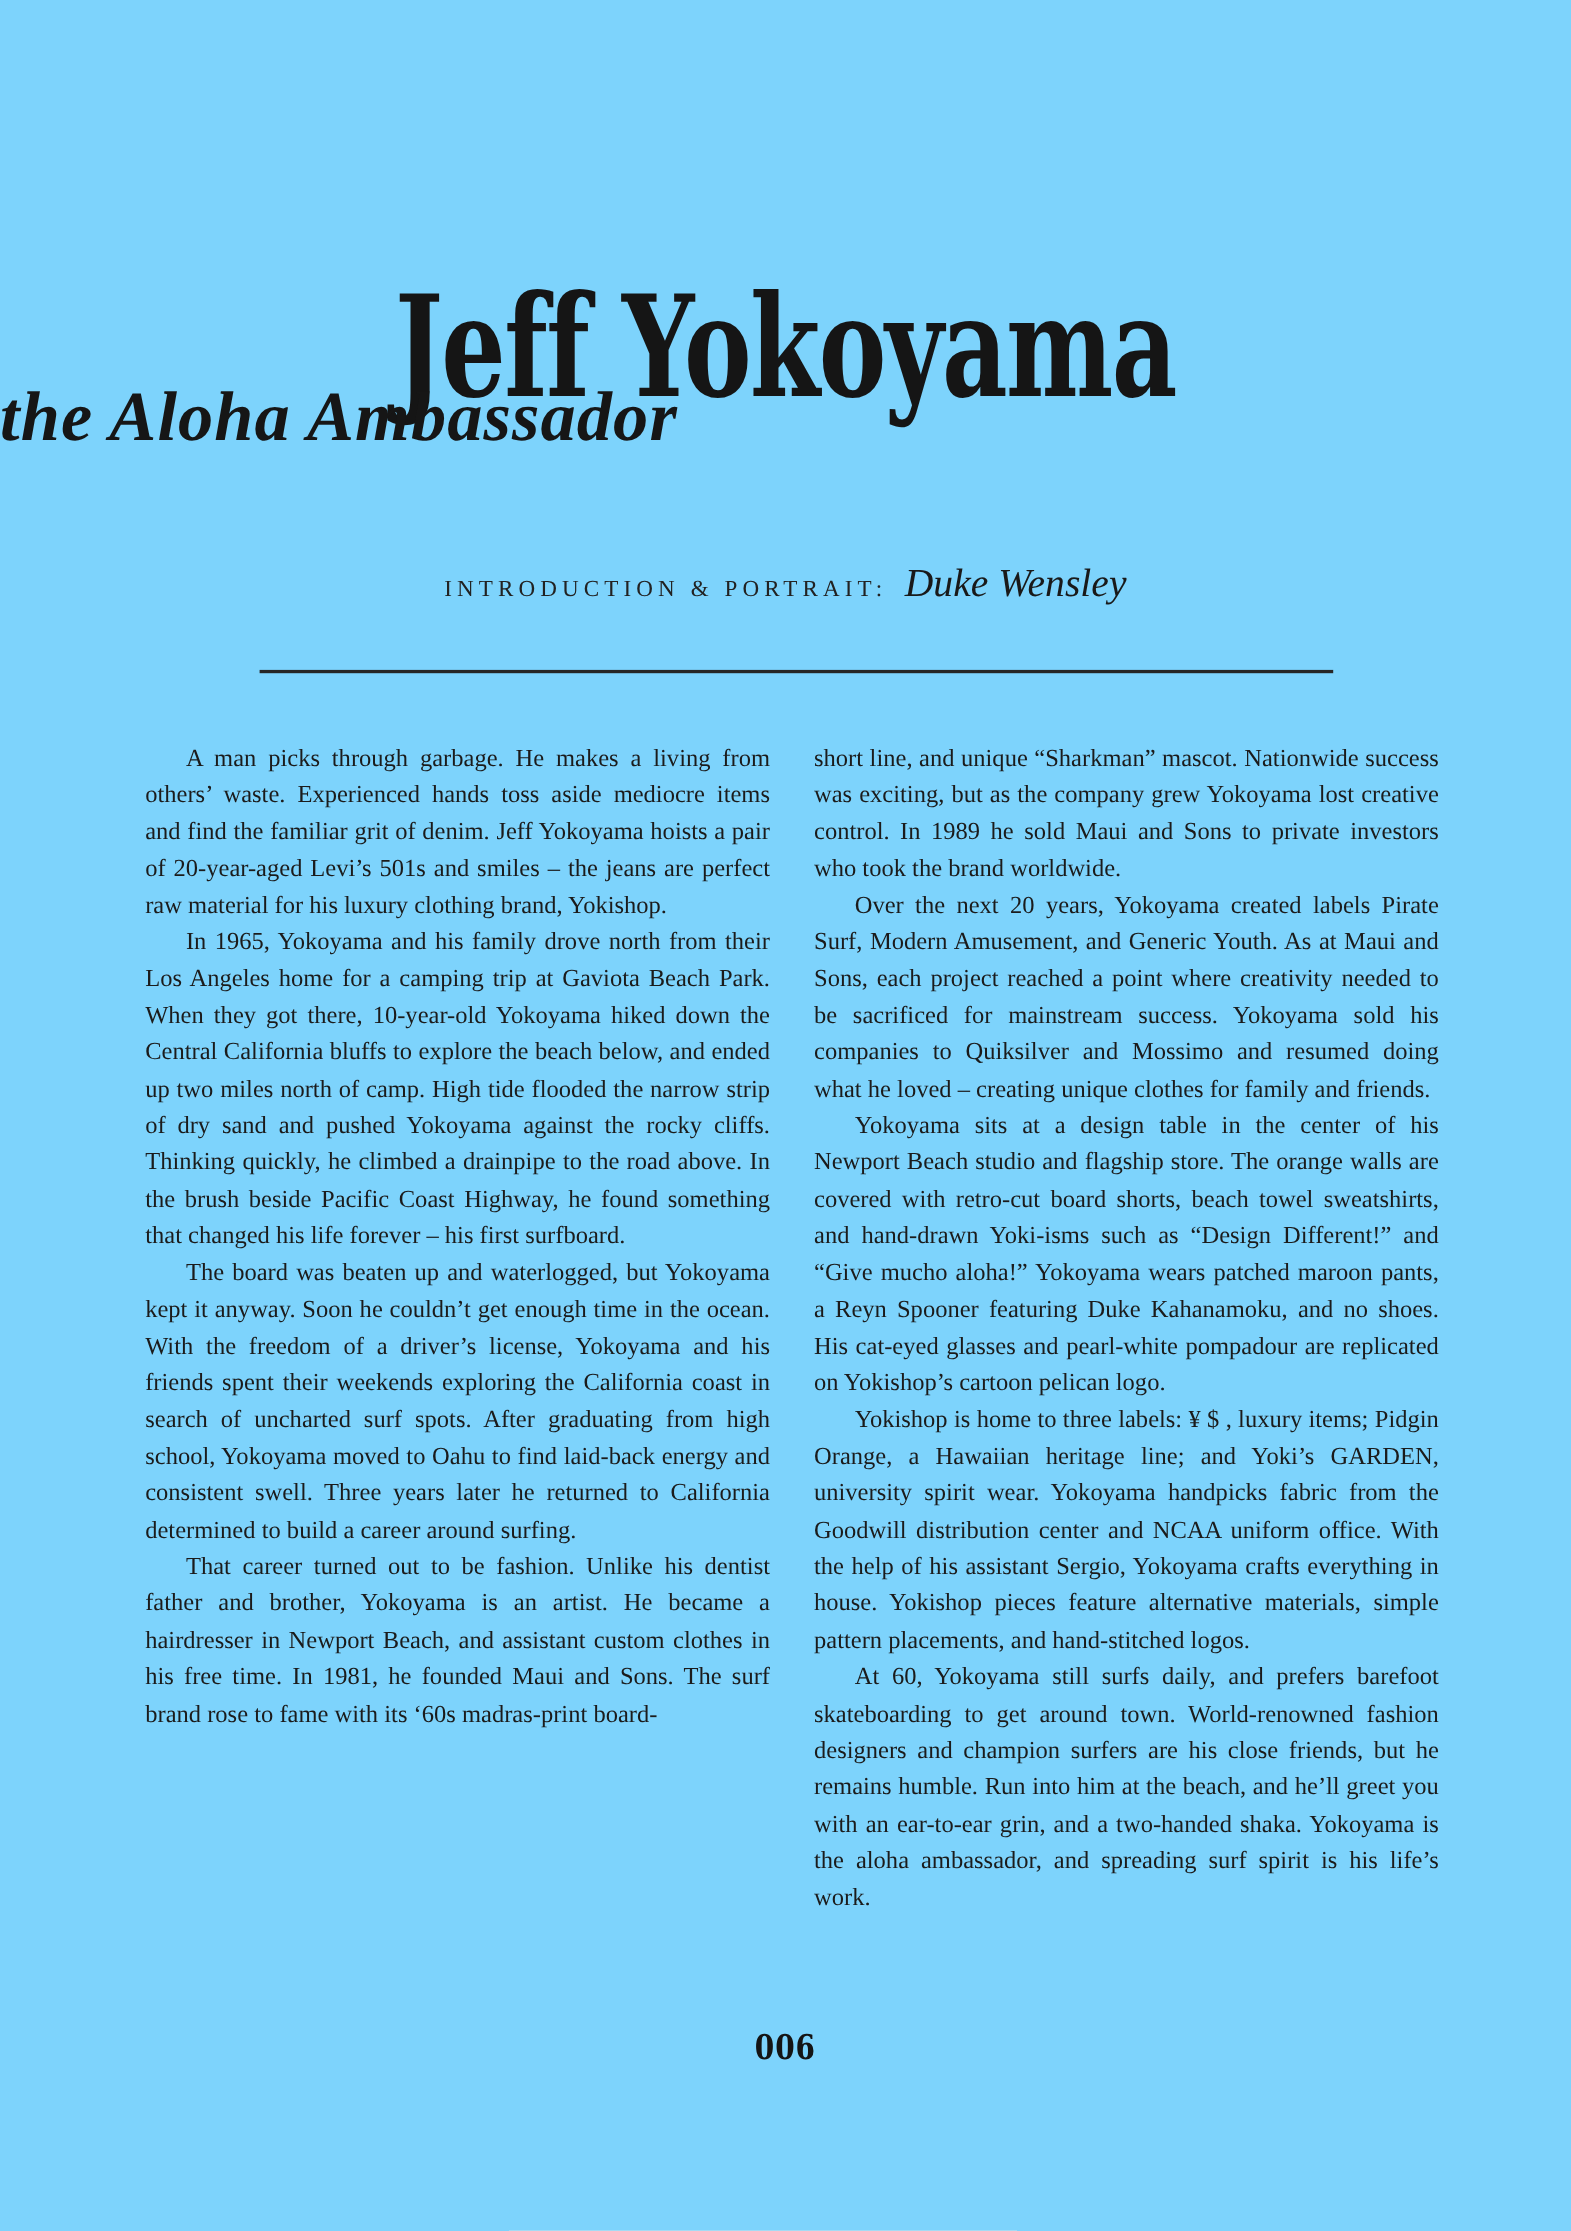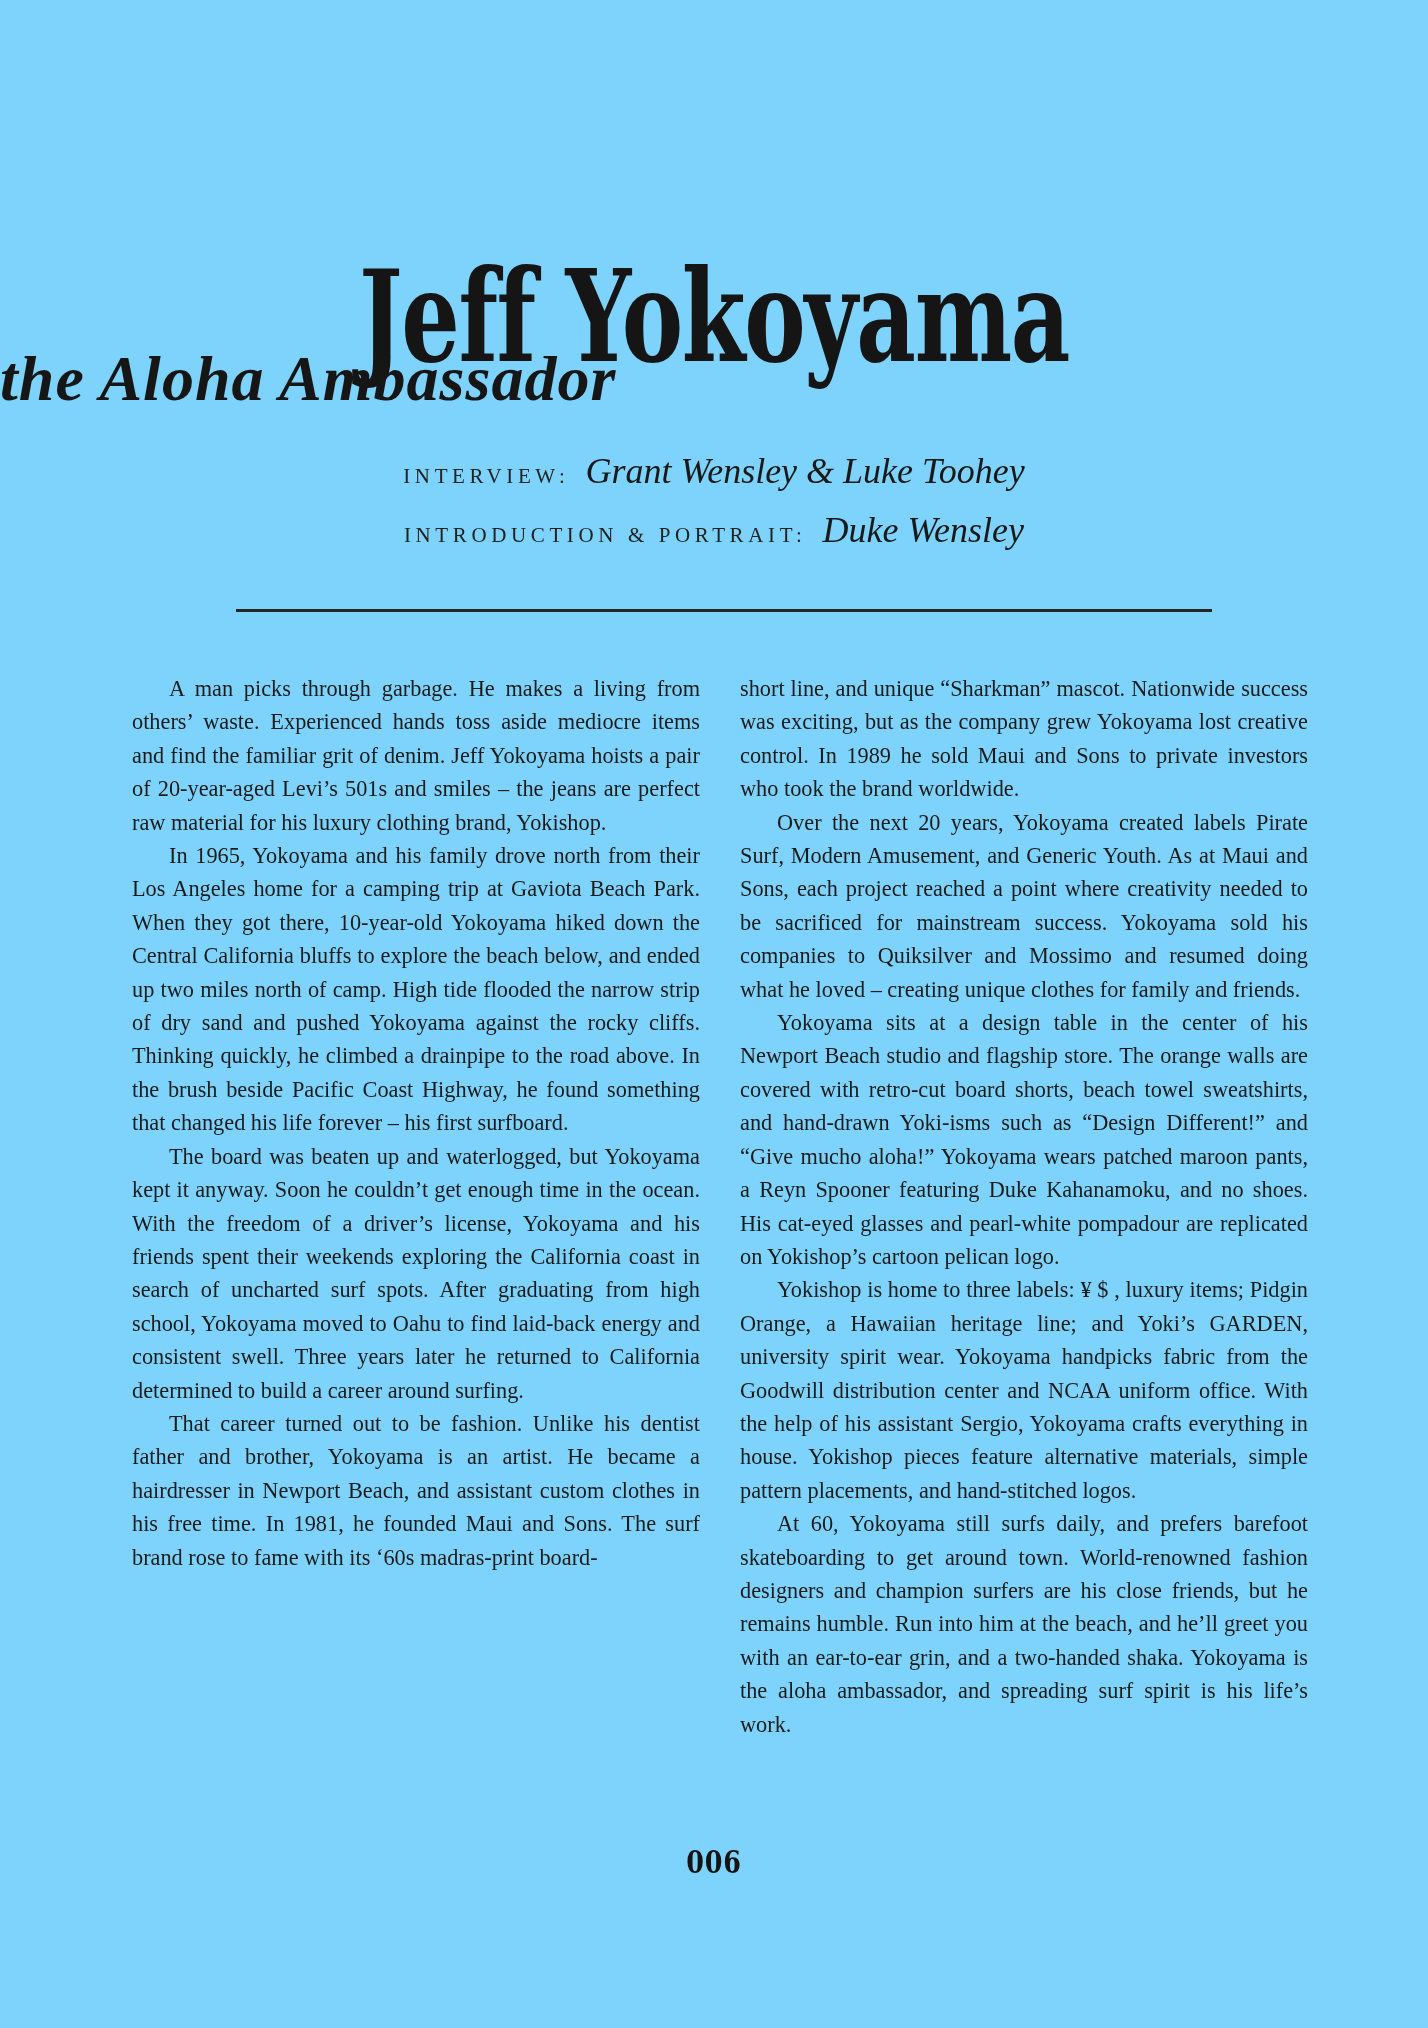--- a/index.html
+++ b/index.html
@@ -111,24 +111,20 @@
 </style>
 </head>
 <body>
 
 <div class="page">
 
   <h1 class="title">Jeff Yokoyama</h1>
 
   <h2 class="subtitle">the Aloha Ambassador</h2>
 
-  <div class="credit-line first">
-    <span class="credit-label">INTERVIEW:</span>
-    <span class="credit-names">Grant Wensley &amp; Luke Toohey</span>
-  </div>
 
   <div class="credit-line second">
     <span class="credit-label">INTRODUCTION &amp; PORTRAIT:</span>
     <span class="credit-names">Duke Wensley</span>
   </div>
 
   <div class="rule" style="background: rgb(38, 38, 38);"></div>
 
   <div class="columns">
     <div class="column">

